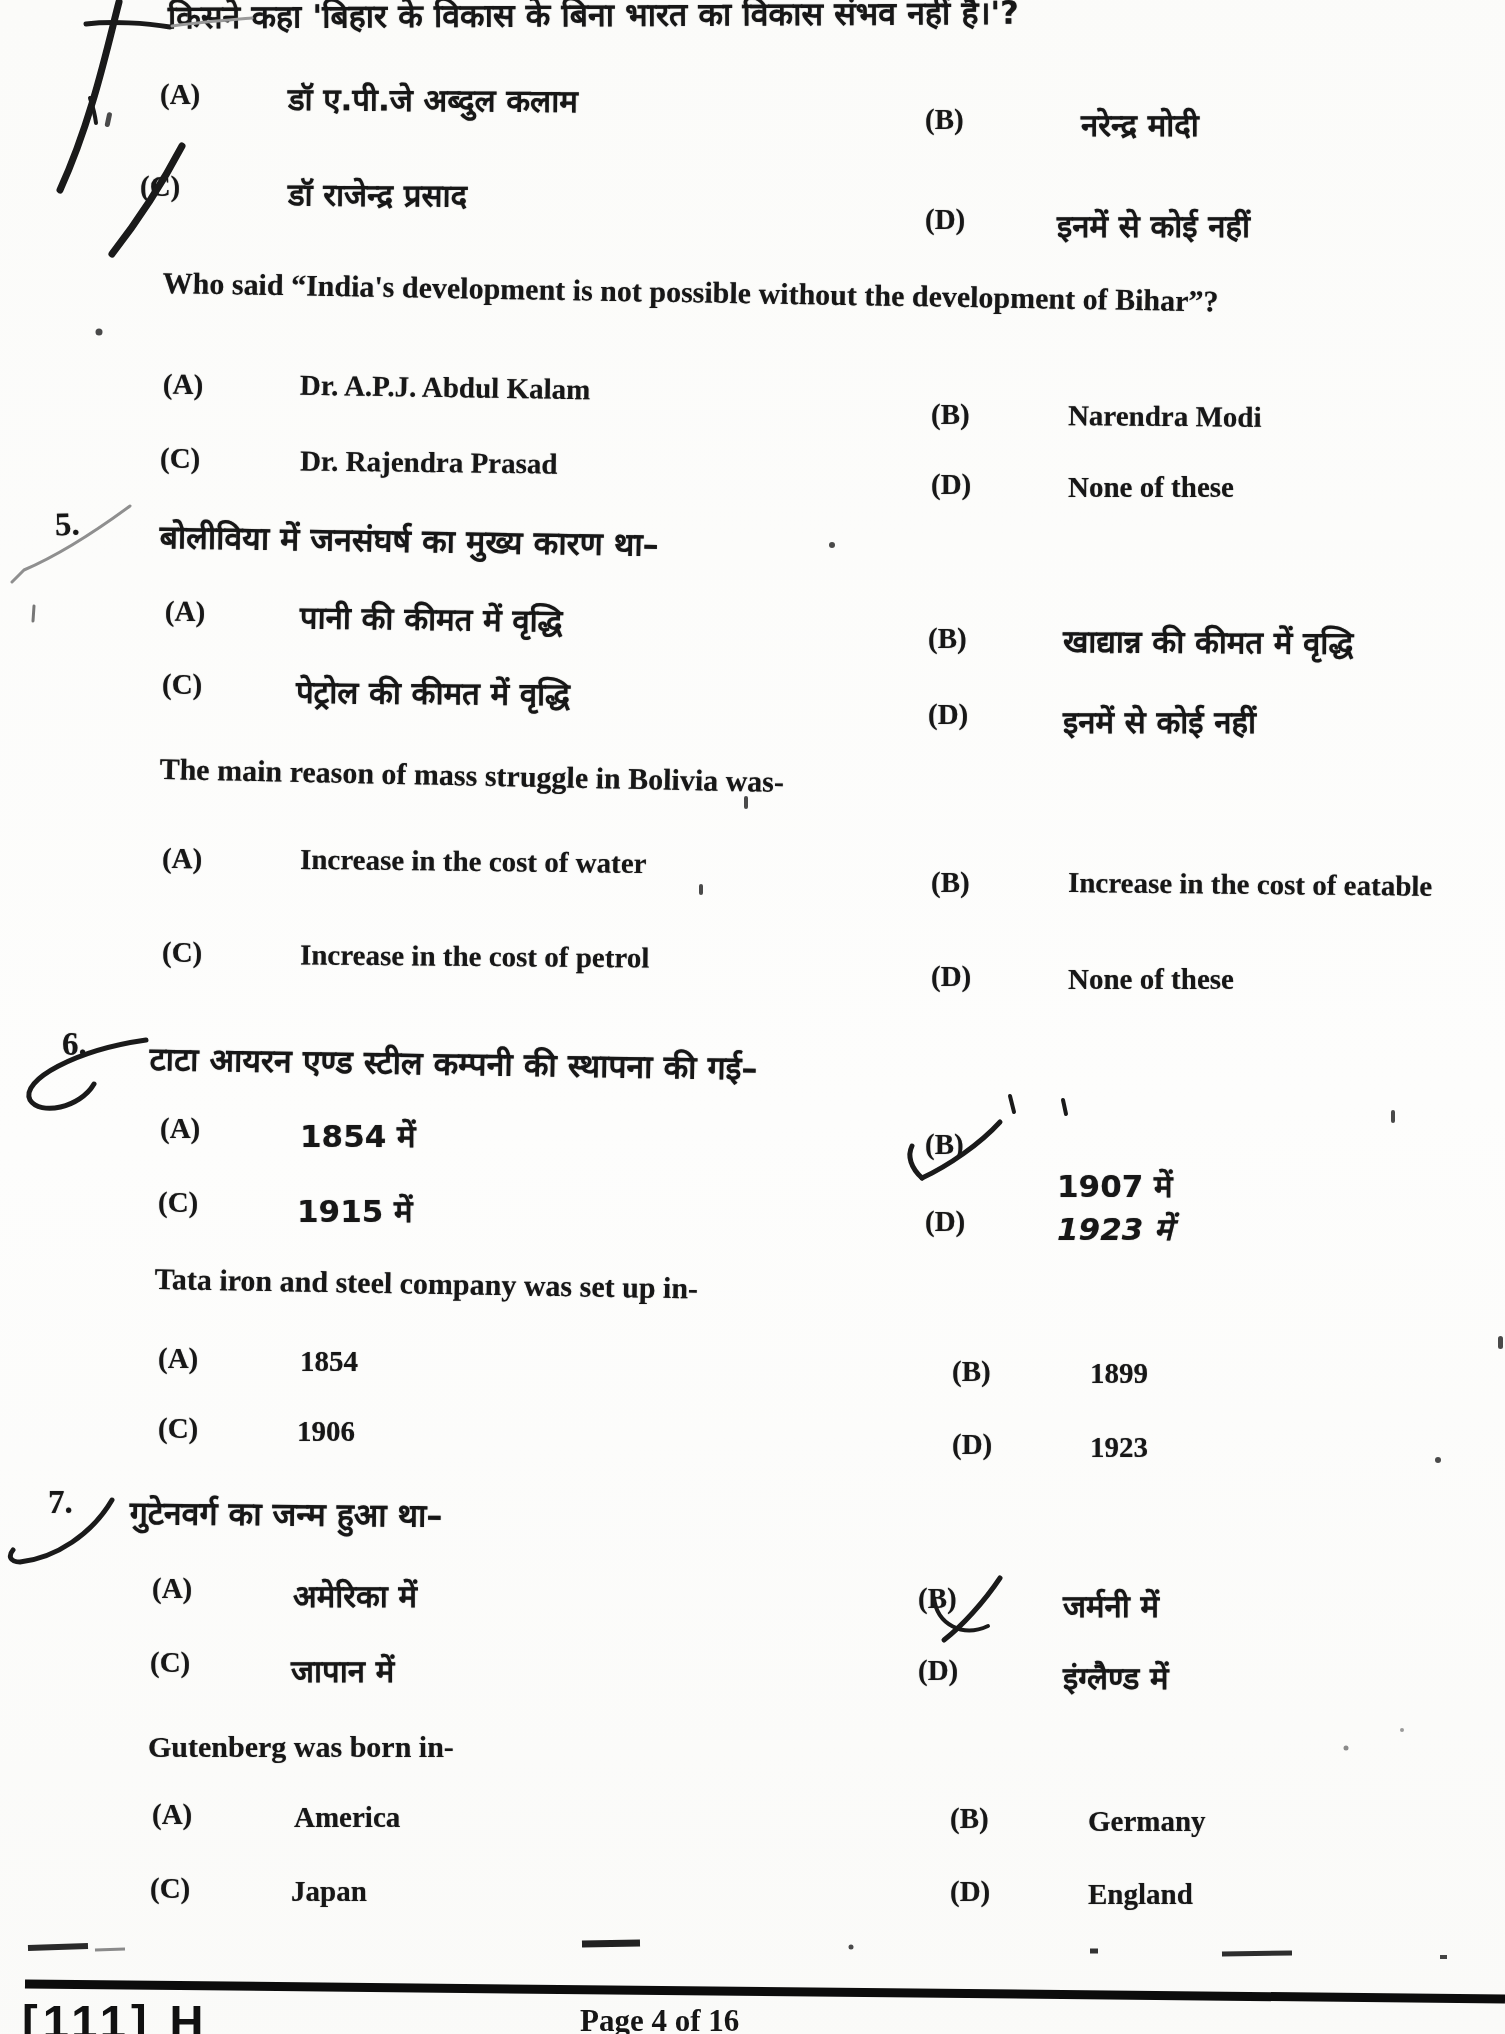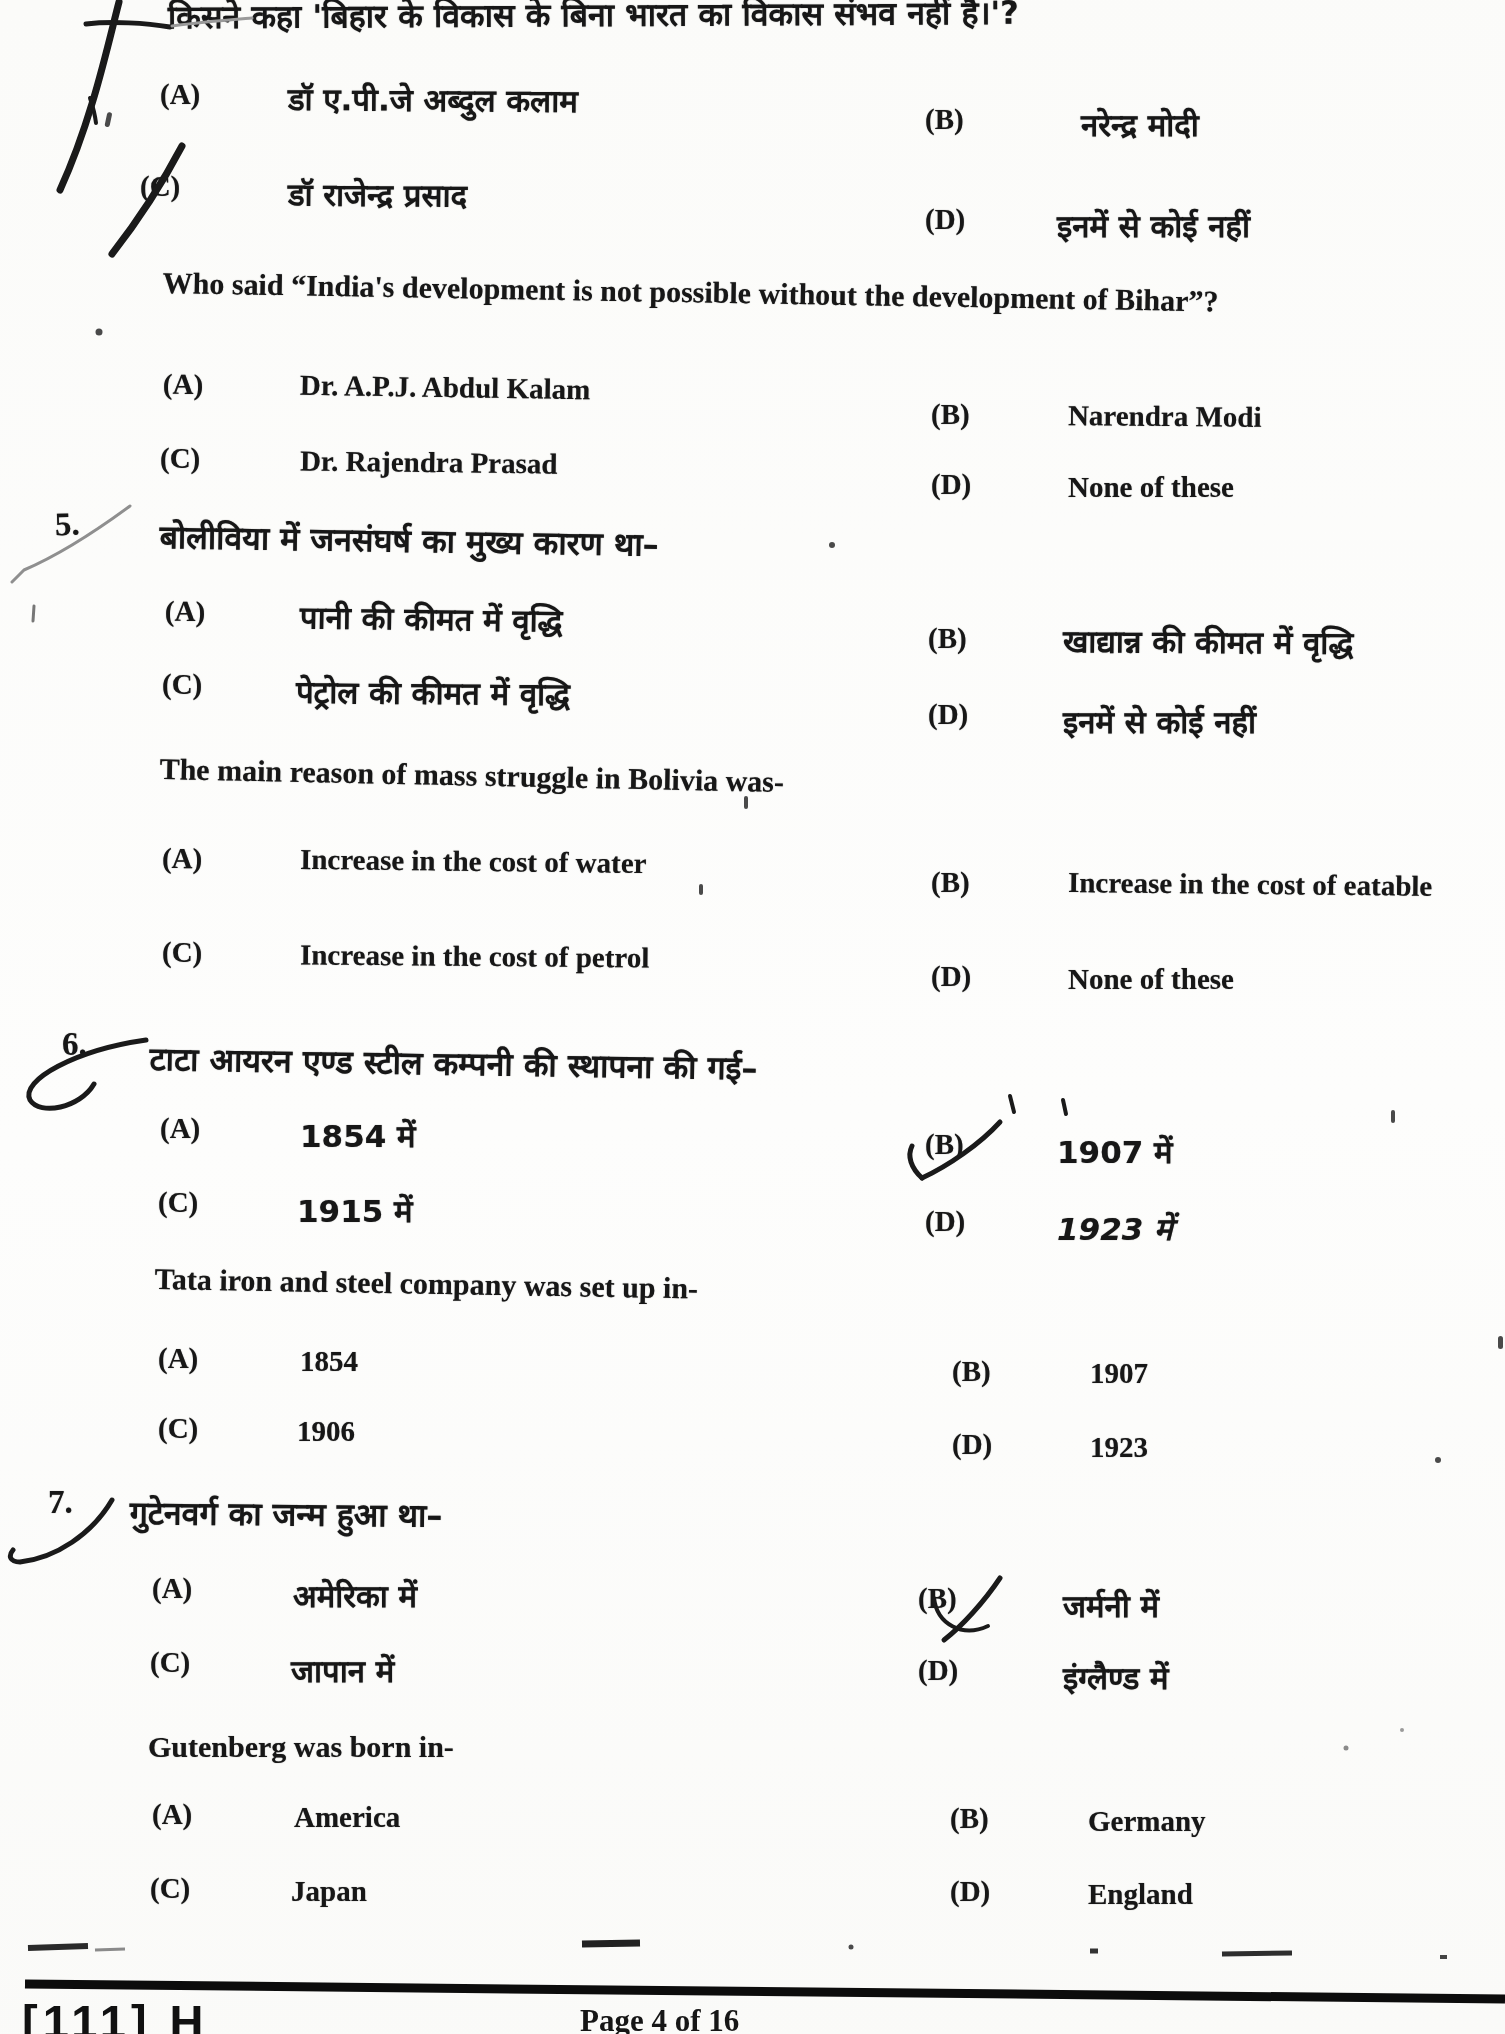--- a/index.html
+++ b/index.html
@@ -86,32 +86,32 @@
   <div class="line en" style="left:300px; top:940px; transform:rotate(0.5deg);">Increase in the cost of petrol</div>
   <div class="line lbl" style="left:931px; top:960px;">(D)</div>
   <div class="line en" style="left:1068px; top:963px;">None of these</div>
 
   <div class="line num" style="left:62px; top:1026px;">6.</div>
   <div class="line hiq" style="left:150px; top:1036px; transform:rotate(0.9deg); transform-origin:left top;">टाटा आयरन एण्ड स्टील कम्पनी की स्थापना की गई–</div>
 
   <div class="line lbl" style="left:160px; top:1112px;">(A)</div>
   <div class="line hi" style="left:300px; top:1114px;">1854 में</div>
   <div class="line lbl" style="left:925px; top:1128px;">(B)</div>
-  <div class="line hi" style="left:1057px; top:1130px;">1907 में</div>
+  <div class="line hi" style="left:1057px; top:1164px;">1907 में</div>
   <div class="line lbl" style="left:158px; top:1186px;">(C)</div>
   <div class="line hi" style="left:297px; top:1189px;">1915 में</div>
   <div class="line lbl" style="left:925px; top:1205px;">(D)</div>
   <div class="line hi" style="left:1057px; top:1207px;font-style:italic;">1923 में</div>
 
   <div class="line enq" style="left:155px; top:1262px; transform:rotate(1.0deg); transform-origin:left top;">Tata iron and steel company was set up in-</div>
 
   <div class="line lbl" style="left:158px; top:1342px;">(A)</div>
   <div class="line en" style="left:300px; top:1345px;">1854</div>
   <div class="line lbl" style="left:952px; top:1355px;">(B)</div>
-  <div class="line en" style="left:1090px; top:1357px;">1907</div>
+  <div class="line en" style="left:1090px; top:1357px;">1899</div>
   <div class="line lbl" style="left:158px; top:1412px;">(C)</div>
   <div class="line en" style="left:297px; top:1415px;">1906</div>
   <div class="line lbl" style="left:952px; top:1428px;">(D)</div>
   <div class="line en" style="left:1090px; top:1431px;">1923</div>
 
   <div class="line num" style="left:48px; top:1484px;">7.</div>
   <div class="line hiq" style="left:130px; top:1490px; transform:rotate(0.5deg); transform-origin:left top;">गुटेनवर्ग का जन्म हुआ था–</div>
 
   <div class="line lbl" style="left:152px; top:1572px;">(A)</div>
   <div class="line hi" style="left:293px; top:1574px;">अमेरिका में</div>

